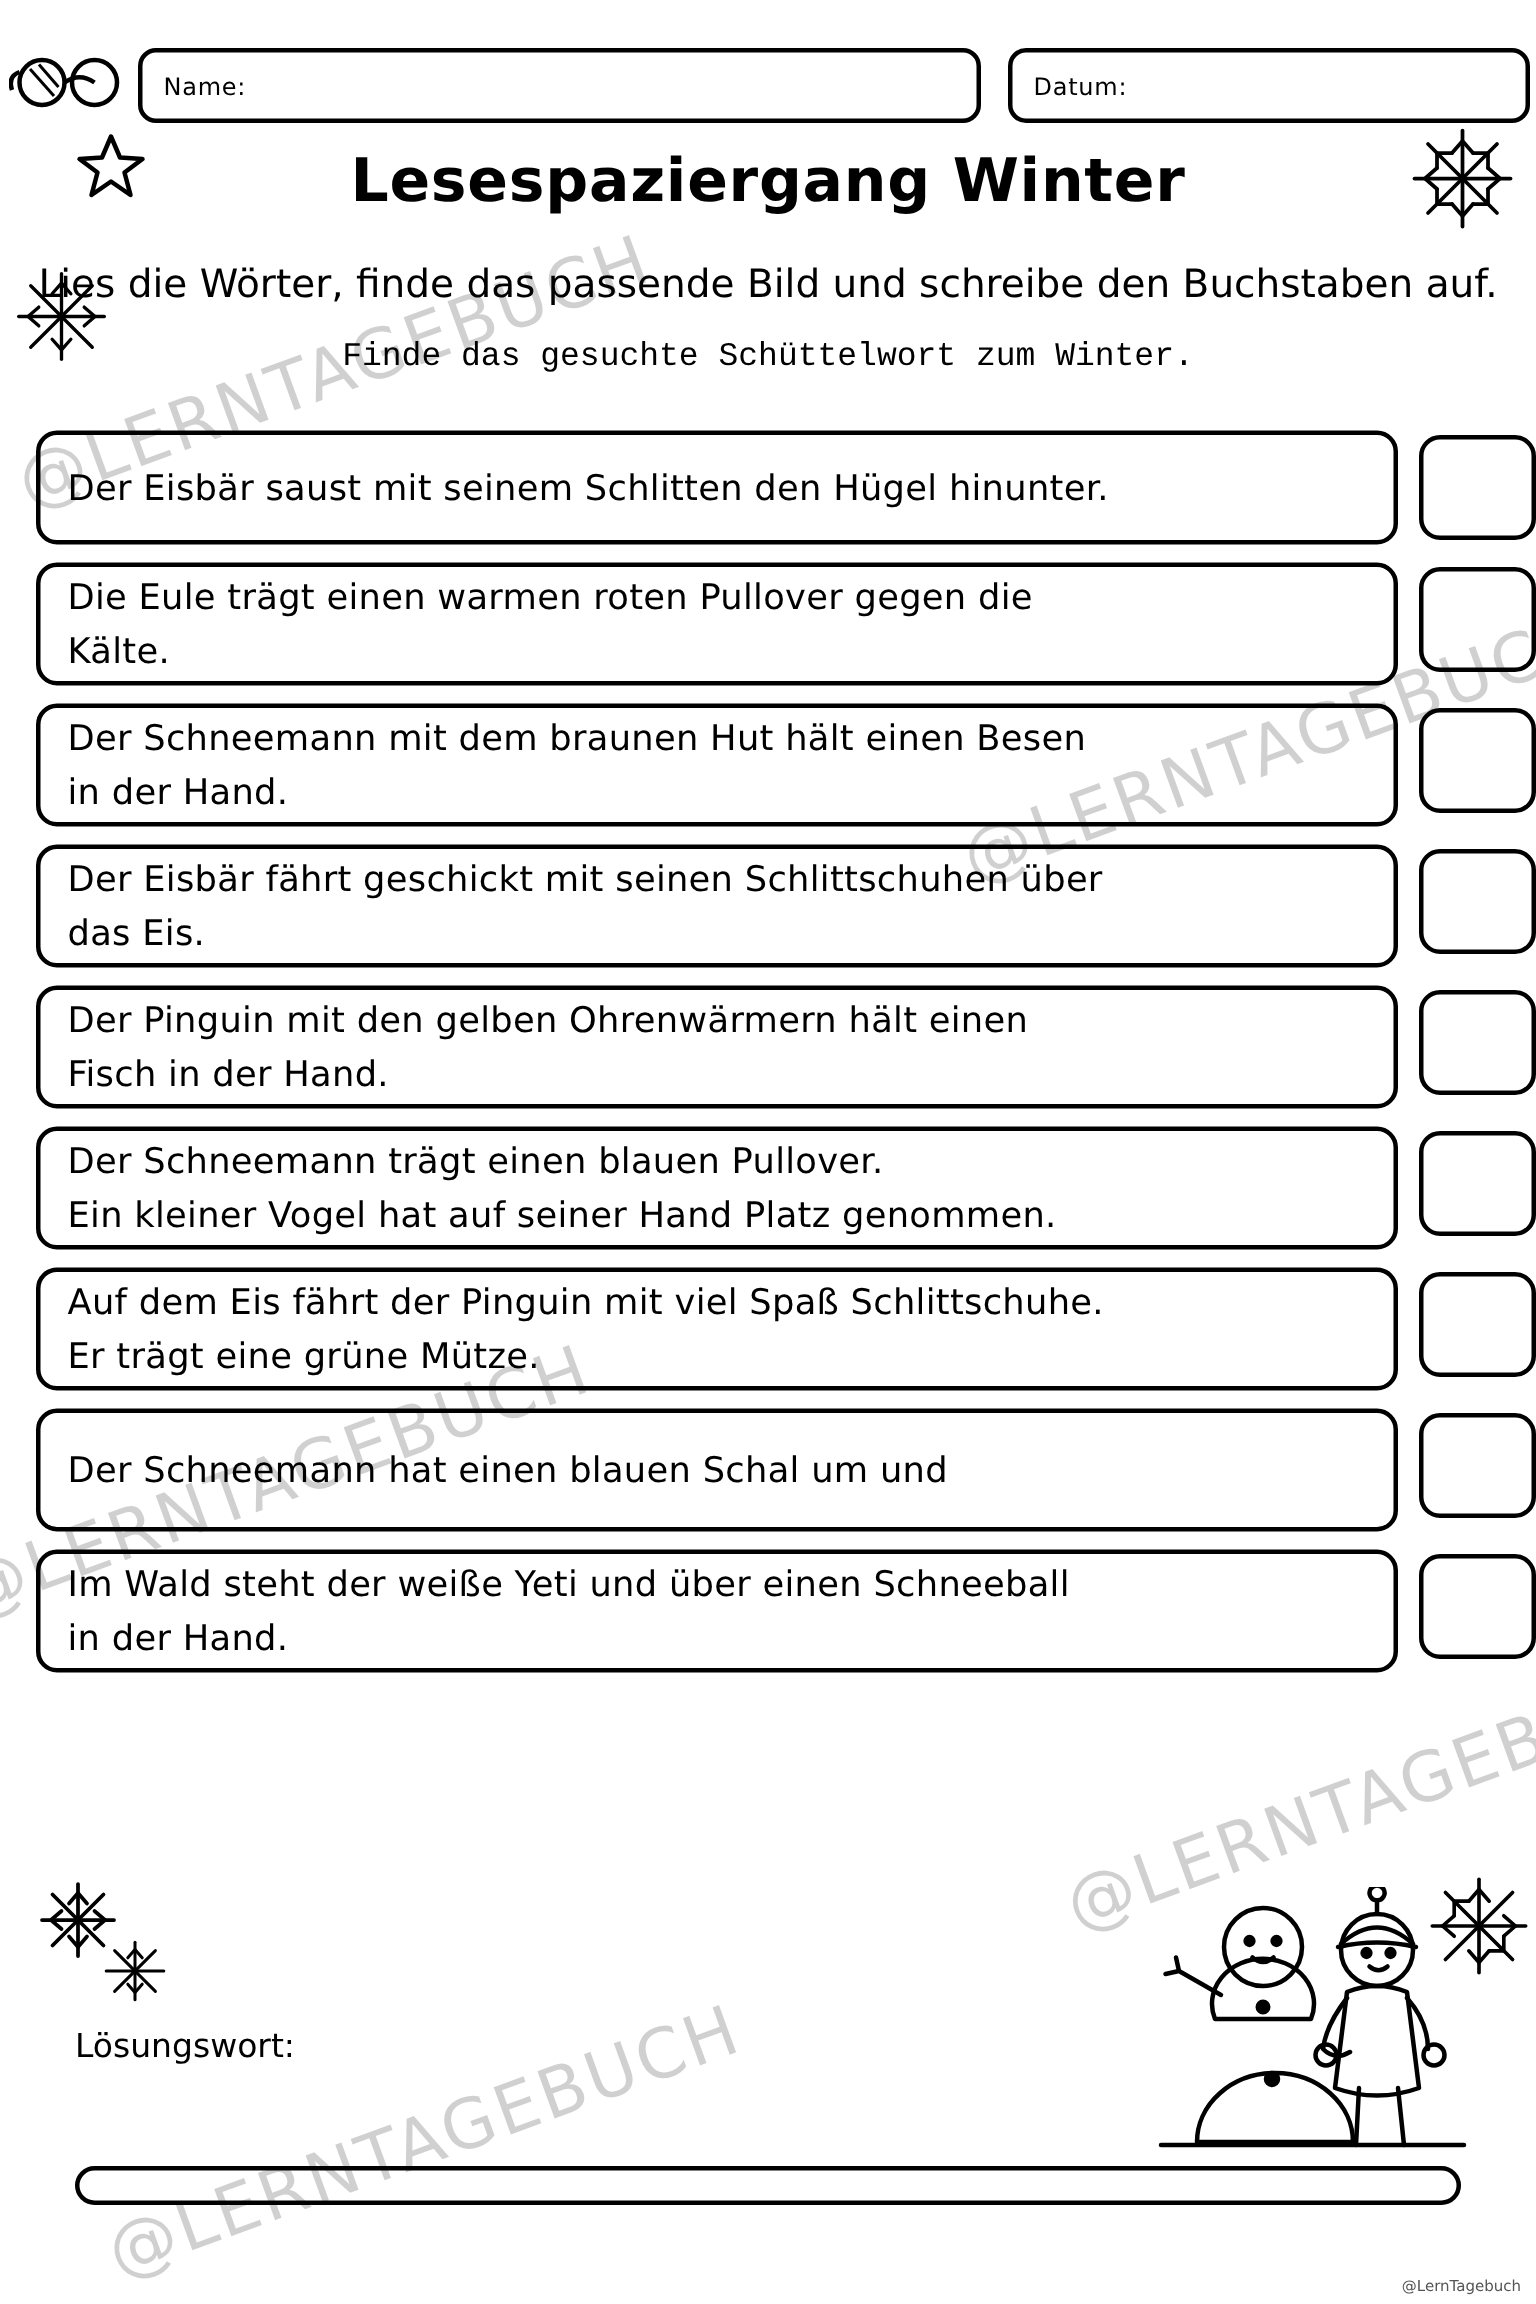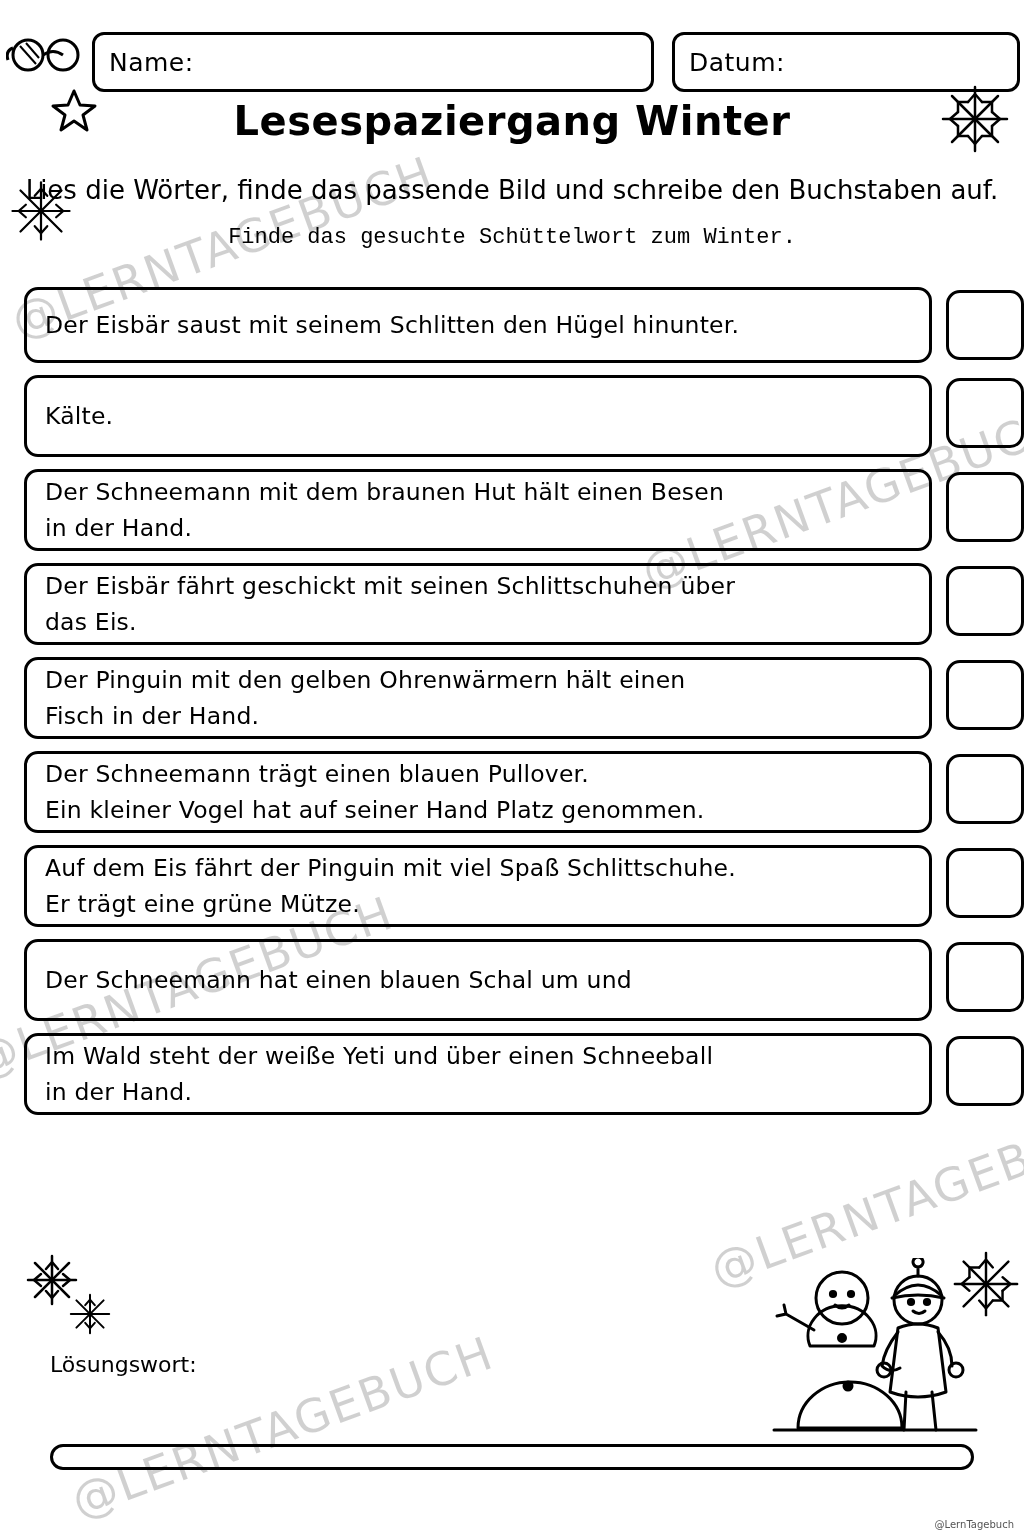--- a/index.html
+++ b/index.html
@@ -27,25 +27,25 @@
   .glasses-icon {
     position: absolute;
     left: 6px;
     top: 14px;
   }
   .field-box {
     position: absolute;
     box-sizing: border-box;
     border: 3px solid #000;
     border-radius: 12px;
-    height: 60px;
+    height: 50px;
     display: flex;
     align-items: center;
     padding-left: 14px;
-    font-size: 25px;
+    font-size: 16px;
     letter-spacing: .5px;
   }
   .name-box { left: 92px; top: 14px; width: 562px; }
   .date-box { left: 672px; top: 14px; width: 348px; }
 
   
   .title {
     position: absolute;
     top: 98px;
     left: 0;
@@ -280,20 +280,21 @@
 
   <div class="sentence-row">
     <div class="sentence-box">
       <span>Der Eisbär saust mit seinem Schlitten den Hügel hinunter.</span>
     </div>
     <div class="answer-box"></div>
   </div>
 
   <div class="sentence-row two-line">
     <div class="sentence-box">
+      <span>Die Eule trägt einen warmen roten Pullover gegen die</span>
       <span>Kälte.</span>
     </div>
     <div class="answer-box"></div>
   </div>
 
   <div class="sentence-row two-line">
     <div class="sentence-box">
       <span>Der Schneemann mit dem braunen Hut hält einen Besen</span>
       <span>in der Hand.</span>
     </div>

